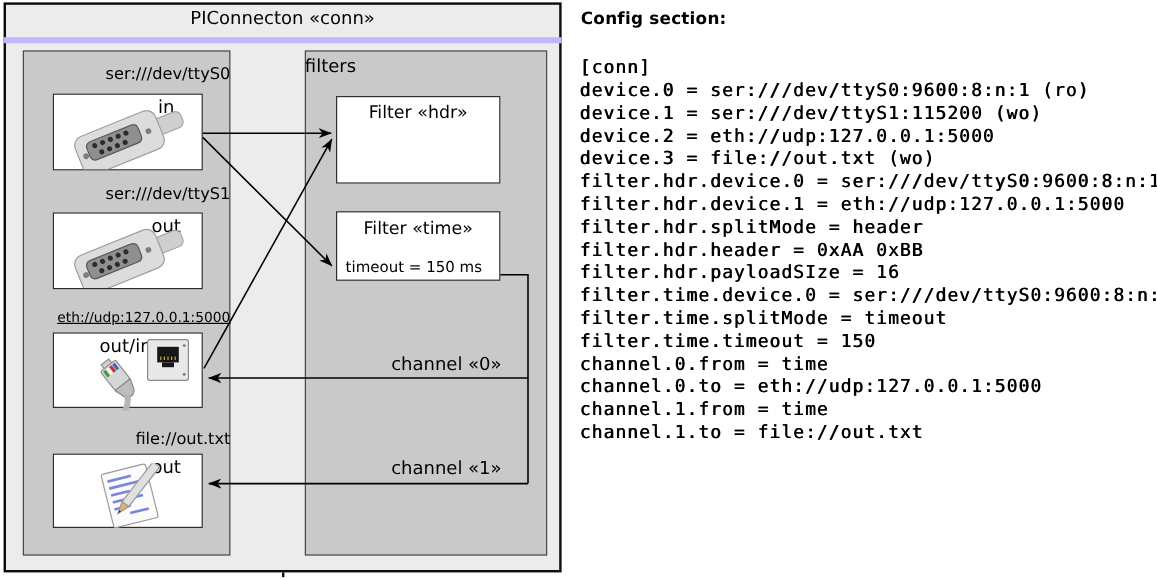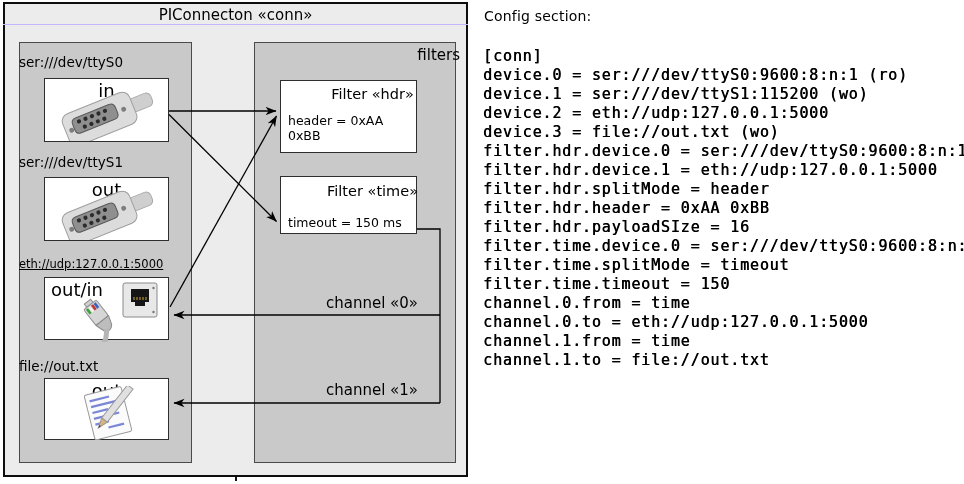--- a/index.html
+++ b/index.html
@@ -1,40 +1,40 @@
 <!DOCTYPE html>
 <html><head>
 <meta charset="utf-8">
 <style>
   html,body{margin:0;padding:0;background:#fff;}
   .stage{position:relative;width:964px;height:484px;background:#fff;overflow:hidden;
          font-family:"DejaVu Sans",sans-serif;color:#000;}
   
   .outer-box{position:absolute;left:3px;top:2px;width:465px;height:475px;
              border:2px solid #0d0d0d;background:#ececec;box-sizing:border-box;}
-  .outer-title{position:absolute;left:3px;top:2px;width:465px;height:23px;line-height:26px;
-               text-align:center;font-size:15px;border-bottom:1px solid #c4b5fd;box-sizing:border-box;}
+  .outer-title{position:absolute;left:3px;top:2px;width:465px;height:34px;line-height:26px;
+               text-align:center;font-size:15px;border-bottom:5px solid #c4b5fd;box-sizing:border-box;}
   .panel{position:absolute;background:#c9c9c9;border:1px solid #4a4a4a;box-sizing:border-box;}
   .devices-panel{left:19px;top:42px;width:173px;height:421px;}
   .filters-panel{left:254px;top:42px;width:202px;height:421px;}
-  .panel-title{position:absolute;left:254px;top:46px;width:206px;text-align:right;font-size:15px;}
-  .dev-label{position:absolute;left:19px;width:173px;text-align:left;font-size:13.5px;}
+  .panel-title{position:absolute;left:254px;top:46px;width:206px;text-align:left;font-size:15px;}
+  .dev-label{position:absolute;left:19px;width:173px;text-align:right;font-size:13.5px;}
   .dev-label.small{font-size:11.5px;text-decoration:underline;}
   .dev-box{position:absolute;left:44px;width:125px;background:#fff;border:1px solid #2e2e2e;box-sizing:border-box;}
-  .dev-port{position:absolute;left:0;top:1px;width:100%;text-align:center;font-size:18px;}
+  .dev-port{position:absolute;left:0;top:1px;width:100%;text-align:center;font-size:15px;padding-left:32px;}
   .dev-port.left{width:auto;left:6px;text-align:center;}
   .dev-icon{position:absolute;}
   .filter-box{position:absolute;left:280px;width:137px;background:#fff;border:1px solid #2e2e2e;box-sizing:border-box;}
-  .filter-title{position:absolute;left:0;width:100%;text-align:center;font-size:14.5px;padding-left:24px;}
+  .filter-title{position:absolute;left:0;width:100%;text-align:center;font-size:14.5px;}
   .filter-attrs{position:absolute;left:7px;font-size:12.5px;line-height:15px;}
   .chan-label{position:absolute;left:300px;width:118px;text-align:right;font-size:15px;}
   .wires{position:absolute;left:0;top:0;pointer-events:none;}
   .bottom-tick{position:absolute;left:235px;top:477px;width:2px;height:4px;background:#111;}
   
-  .config-heading{position:absolute;left:484px;top:8px;font-size:14px;font-weight:normal;letter-spacing:.2px;}
+  .config-heading{position:absolute;left:484px;top:8px;font-size:14px;font-weight:bold;letter-spacing:.2px;}
   .config-body{position:absolute;left:483px;top:47px;margin:0;
                font-family:"DejaVu Sans Mono",monospace;font-size:15px;line-height:19px;
                letter-spacing:.85px;text-shadow:.5px 0 0 #000;white-space:pre;}
 </style>
 </head>
 <body>
 
 <div class="stage">
 
   <div>
@@ -145,21 +145,20 @@
           <rect x="27.5" y="-6" width="7" height="42" fill="#e0e0e0" stroke="#9a9a9a"></rect>
           <path d="M27.5,36 h7 l-3.5,10 z" fill="#d8b37a" stroke="#9a9a9a"></path>
           <path d="M30.2,43 l0.8,3 l0.8,-3 z" fill="#333"></path>
         </g>
       </svg>
     </div>
 
     <div class="filter-box" style="top:80px;height:73px">
       <div class="filter-title" style="top:5px">Filter «hdr»</div>
       <div class="filter-attrs" style="top:32px">
-        <div>header = 0xAA 0xBB</div>
       </div>
     </div>
 
     <div class="filter-box" style="top:176px;height:58px">
       <div class="filter-title" style="top:6px">Filter «time»</div>
       <div class="filter-attrs" style="top:38px">
         <div>timeout = 150 ms</div>
       </div>
     </div>
 

